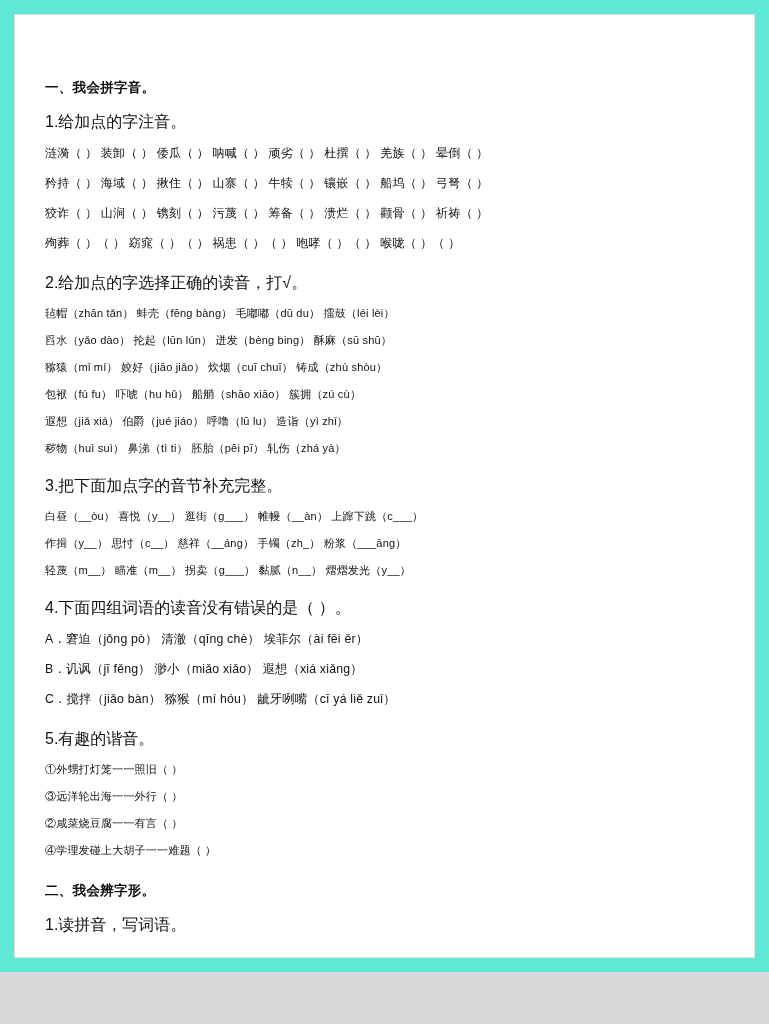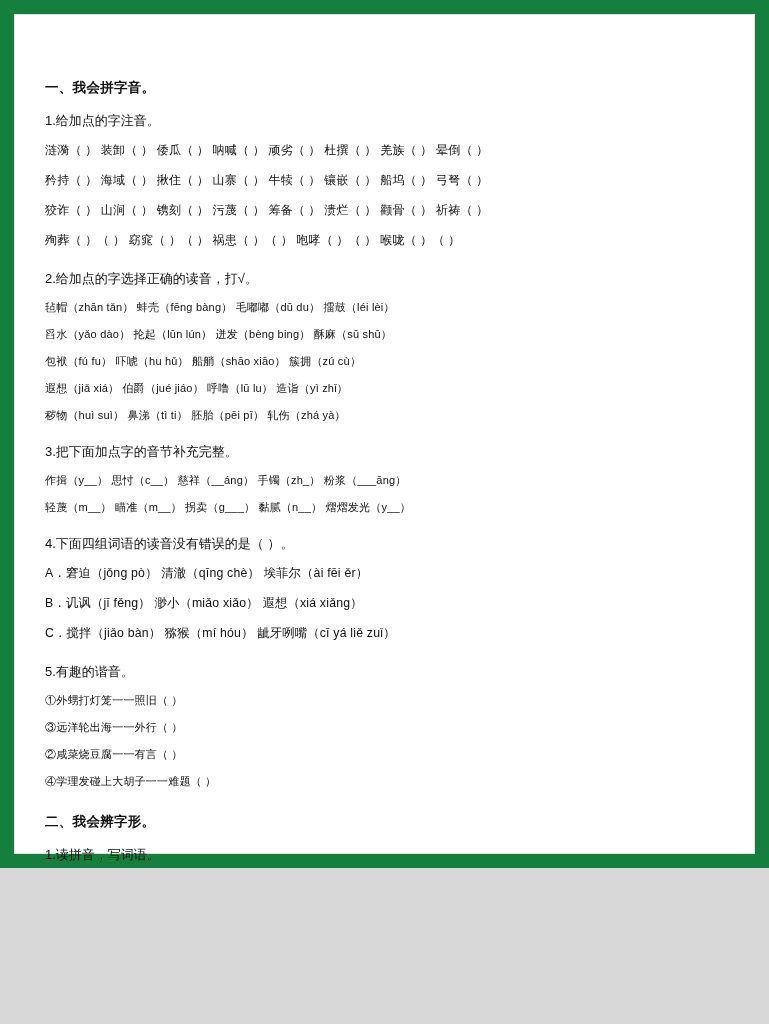--- a/index.html
+++ b/index.html
@@ -9,22 +9,22 @@
   }
   body {
     width: 769px;
     height: 1024px;
     overflow: hidden;
     font-family: "Liberation Sans", sans-serif;
   }
   .page {
     position: relative;
     width: 769px;
-    height: 868px;
-    background: #15803d;
+    height: 972px;
+    background: #5eead4;
     box-sizing: border-box;
   }
   .sheet {
     position: absolute;
     left: 14px;
     top: 14px;
     right: 14px;
     bottom: 14px;
     border: 1px solid #e2e2e2;
     background: #fff;
@@ -37,21 +37,21 @@
     width: 690px;
   }
   .section-title {
     font-size: 13.5px;
     font-weight: bold;
     color: #111;
     margin: 0 0 15px 0;
     letter-spacing: 0.3px;
   }
   .sub-title {
-    font-size: 13px;
+    font-size: 16px;
     color: #111;
     margin: 0 0 12px 0;
   }
   .row {
     font-size: 12px;
     color: #111;
     margin: 0 0 13px 0;
     white-space: nowrap;
     letter-spacing: 0.2px;
   }
@@ -88,28 +88,30 @@
       <p class="row">矜持（     ）  海域（     ）  揪住（     ）  山寨（     ）  牛犊（     ）  镶嵌（     ）  船坞（     ）  弓弩（     ）</p>
       <p class="row">狡诈（     ）  山涧（     ）  镌刻（     ）  污蔑（     ）  筹备（     ）  溃烂（     ）  颧骨（     ）  祈祷（     ）</p>
       <p class="row">殉葬（     ）（     ）  窈窕（     ）（     ）  祸患（     ）（     ）  咆哮（     ）（     ）  喉咙（     ）（     ）</p>
 
       <div class="spacer-8"></div>
 
       <p class="sub-title">2.给加点的字选择正确的读音，打√。</p>
 
       <p class="blk">毡帽（zhān    tǎn）      蚌壳（fēng bàng）      毛嘟嘟（dū         du）      擂鼓（léi    lèi）</p>
       <p class="blk">舀水（yǎo      dào）      抡起（lūn    lún）      迸发（bèng      bing）      酥麻（sū      shū）</p>
+      <p class="blk">猕猿（mǐ        mí）        姣好（jiāo jiǎo）        炊烟（cuī        chuī）        铸成（zhù    shòu）</p>
       <p class="blk">包袱（fú        fu）          吓唬（hu        hǔ）        船艄（shāo      xiāo）        簇拥（zú      cù）</p>
       <p class="blk">遐想（jiǎ      xiá）        伯爵（jué  jiáo）        呼噜（lū            lu）            造诣（yì          zhǐ）</p>
       <p class="blk">秽物（huì    suì）        鼻涕（tì        ti）          胚胎（pēi        pī）            轧伤（zhá      yà）</p>
 
       <div class="spacer-8"></div>
 
       <p class="sub-title">3.把下面加点字的音节补充完整。</p>
 
+      <p class="blk">白昼（__òu）      喜悦（y__）      逛街（g___）      帷幔（__àn）      上蹿下跳（c___）</p>
       <p class="blk">作揖（y__）        思忖（c__）      慈祥（__áng）    手镯（zh_）      粉浆（___āng）</p>
       <p class="blk">轻蔑（m__）      瞄准（m__）      拐卖（g___）      黏腻（n__）      熠熠发光（y__）</p>
 
       <div class="spacer-8"></div>
 
       <p class="sub-title">4.下面四组词语的读音没有错误的是（      ）。</p>
 
       <p class="choice">A．窘迫（jǒng  pò）      清澈（qīng  chè）      埃菲尔（ài  fēi  ěr）</p>
       <p class="choice">B．讥讽（jī  fěng）      渺小（miǎo  xiǎo）      遐想（xiá  xiǎng）</p>
       <p class="choice">C．搅拌（jiǎo  bàn）    猕猴（mí  hóu）      龇牙咧嘴（cī  yá  liě  zuǐ）</p>

